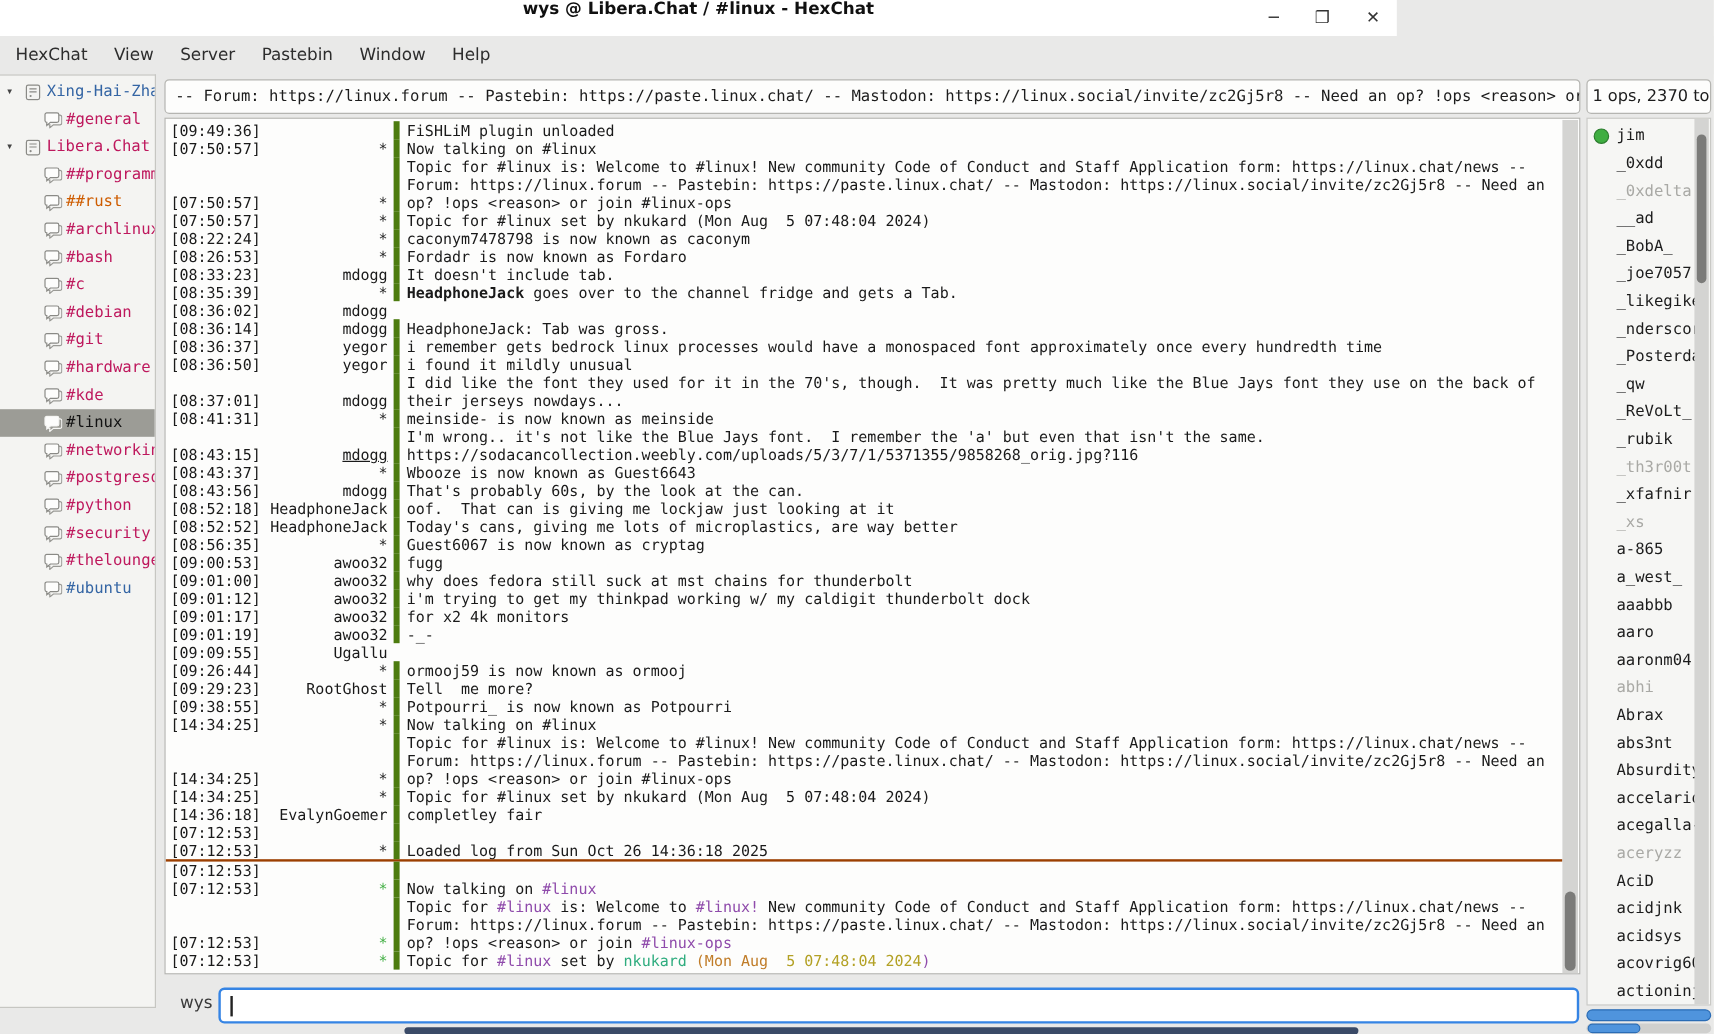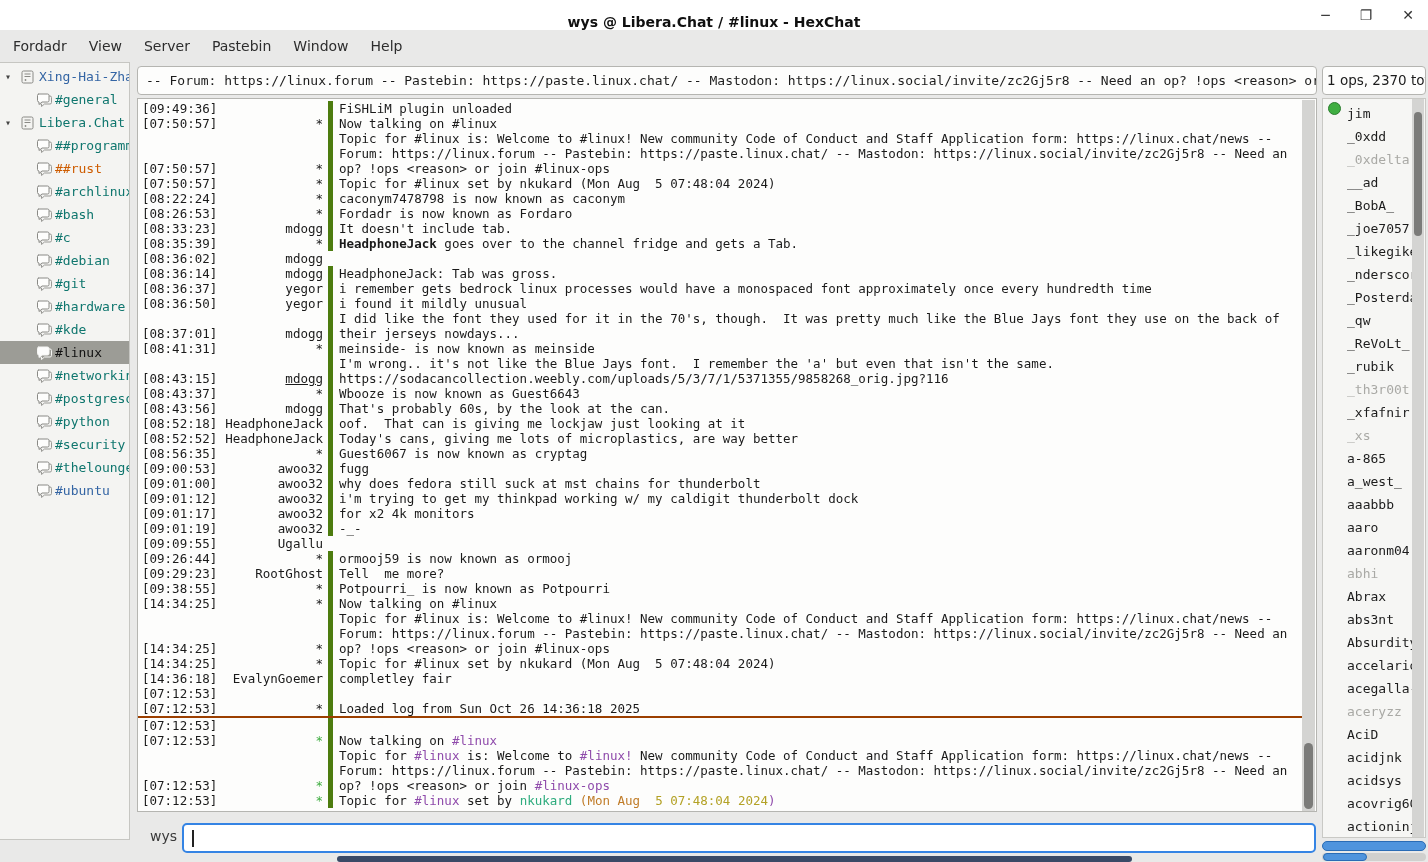--- a/index.html
+++ b/index.html
@@ -1,40 +1,40 @@
 <!DOCTYPE html>
 <html><head>
 <meta charset="utf-8">
 <style>
   * { margin:0; padding:0; box-sizing:border-box; }
   html,body { width:1428px; height:862px; overflow:hidden; background:#e9e9e8;
     font-family:"DejaVu Sans", sans-serif; }
 
   
-  .titlebar { position:absolute; left:0; top:0; width:1428px; height:30px; background:#ffffff;
-    display:flex; align-items:flex-end; justify-content:center; }
+  .titlebar { position:absolute; left:0; top:0; width:1164px; height:30px; background:#ffffff;
+    display:flex; align-items:flex-start; justify-content:center; }
   .title { font-size:14px; font-weight:bold; color:#101010; }
   .win-controls { position:absolute; right:14px; top:0; height:30px; display:flex; gap:30px; align-items:center; }
   .win-btn { font-size:14px; color:#333; cursor:default; line-height:30px; }
 
   
   .menubar { position:absolute; left:0; top:30px; width:1428px; height:32px; background:#e9e9e8;
     display:flex; align-items:stretch; padding-left:2px; }
   .menu-item { padding:0 11px; line-height:32px; font-size:14px; color:#2d2d2d; }
 
   
   .sidebar { position:absolute; left:0; top:62px; width:130px; height:778px; background:#f4f4f2;
     border-right:1px solid #c6c6c2; border-top:1px solid #c6c6c2; border-bottom:1px solid #c6c6c2;
     overflow:hidden; font-family:"DejaVu Sans Mono", monospace; font-size:13px; padding-top:2px; }
   .tree-row { height:23px; line-height:23px; display:flex; align-items:center; white-space:pre; overflow:hidden; }
   .tree-row.server { padding-left:5px; }
   .tree-row.channel { padding-left:36px; }
   .expander { width:15px; font-size:10px; color:#444; flex:none; }
   .srv-icon, .chan-icon { width:19px; flex:none; display:inline-flex; align-items:center; }
-  .tree-label { color:#0f766e; }
+  .tree-label { color:#be185d; }
   .tree-label.c-blue { color:#3465a4; }
   .tree-label.c-orange { color:#ce5c00; }
   .tree-row.selected { background:#9c9c96; }
   .tree-row.selected .tree-label { color:#111; }
   .tree-row.selected svg * { stroke:#f6f6f4 !important; }
 
   
   .topicbar { position:absolute; left:137px; top:66px; width:1180px; height:29px; background:#fdfdfc;
     border:1px solid #b5b5b1; border-radius:4px; font-family:"DejaVu Sans Mono", monospace;
     font-size:13px; color:#1c1c1c; line-height:27px; padding:0 8px; white-space:pre; overflow:hidden; }
@@ -68,21 +68,21 @@
   
   .input-nick { position:absolute; left:150px; top:828px; font-size:14px; color:#3a3a3a; }
   .inputbox { position:absolute; left:182px; top:823px; width:1134px; height:30px; background:#ffffff;
     border:2px solid #3584e4; border-radius:5px; }
   .caret { position:absolute; left:8px; top:5px; width:1.5px; height:17px; background:#222; }
 
   
   .userlist { position:absolute; left:1322px; top:98px; width:104px; height:740px; background:#f6f6f4;
     border:1px solid #c9c9c5; overflow:hidden; font-family:"DejaVu Sans Mono", monospace;
     font-size:13px; padding-top:3px; }
-  .user-row { height:23px; line-height:23px; display:flex; padding-left:5px;
+  .user-row { height:23px; line-height:23px; display:flex; align-items:center; padding-left:5px;
     white-space:pre; overflow:hidden; }
   .dotspace { width:13px; height:13px; margin-right:6px; flex:none; border-radius:50%; }
   .dotspace.op { background:#3fae41; border:1px solid #2d7d2f; }
   .uname { color:#1c1c1c; }
   .uname.away { color:#a9a9a5; }
   .user-vscroll { position:absolute; right:1px; top:1px; width:12px; height:738px; background:#d4d4d2; }
   .user-vscroll .thumb { position:absolute; left:2px; right:2px; top:13px; height:124px;
     background:#7b7b79; border-radius:5px; }
 
   
@@ -101,21 +101,21 @@
 <div class="titlebar">
   <span class="title">wys @ Libera.Chat / #linux - HexChat</span>
   <div class="win-controls">
     <span class="win-btn">─</span>
     <span class="win-btn">❐</span>
     <span class="win-btn">✕</span>
   </div>
 </div>
 
 <div class="menubar">
-    <div class="menu-item">Fordadr</div>
+    <div class="menu-item">HexChat</div>
     <div class="menu-item">View</div>
     <div class="menu-item">Server</div>
     <div class="menu-item">Pastebin</div>
     <div class="menu-item">Window</div>
     <div class="menu-item">Help</div>
   </div>
 
 <div class="sidebar">
     <div class="tree-row server"><span class="expander">▾</span><span class="srv-icon"><svg width="15" height="14" viewBox="0 0 15 14">
           <rect x="2" y="1" width="11" height="12" rx="1.5" fill="none" stroke="#8a8a86"></rect>

